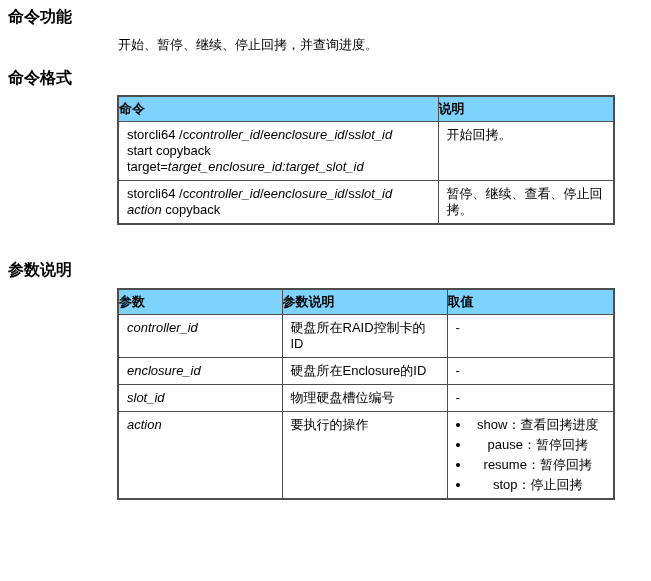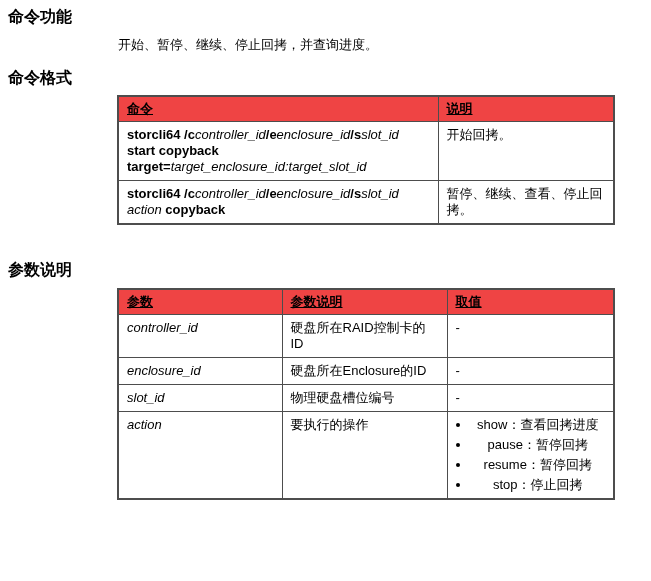--- a/index.html
+++ b/index.html
@@ -34,27 +34,26 @@
   }
   #params-table { margin-top: 9px; }
   th, td {
     border: 1px solid #4d4d4d;
     text-align: left;
     vertical-align: top;
     line-height: 16px;
     overflow: hidden;
   }
   th {
-    background: #ef4444;
+    background: #7dd3fc;
     font-weight: bold;
-    padding: 4px 8px;
-    text-decoration: underline;
+    padding: 4px 0;
   }
   td { padding: 5px 8px; }
-  .b { font-weight: bold; }
+  .b { font-weight: normal; }
   .i, td.param { font-style: italic; }
   ul.values {
     margin: 0;
     padding: 0 0 0 15px;
     text-align: center;
   }
   ul.values li { line-height: 16px; }
   ul.values li + li { margin-top: 4px; }
 </style>
 </head>

